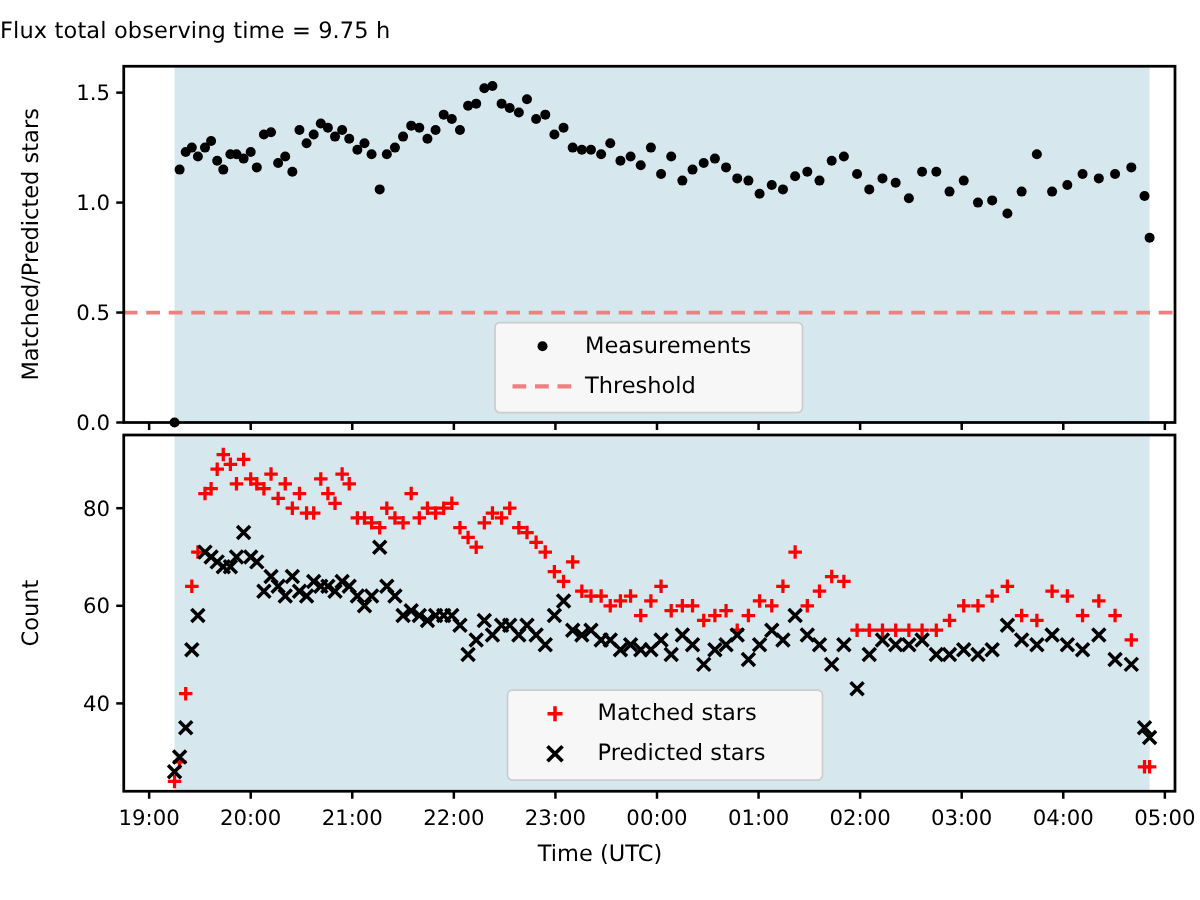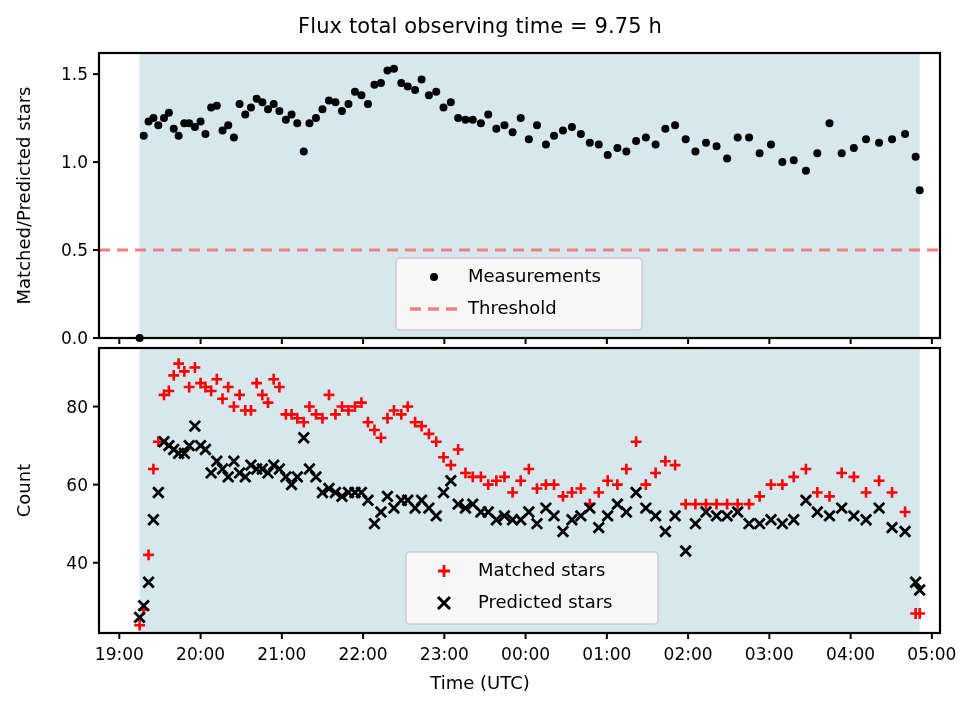--- a/index.html
+++ b/index.html
@@ -1,20 +1,20 @@
 <!DOCTYPE html>
 <html><head>
 <meta charset="utf-8">
 <style>
   html,body{margin:0;padding:0;background:#ffffff;}
   body{width:960px;height:720px;overflow:hidden;
        font-family:"DejaVu Sans","Liberation Sans",sans-serif;}
   #fig{position:relative;width:960px;height:720px;background:#ffffff;}
-  .title{position:absolute;left:0;top:14px;width:960px;text-align:center;
-         font-size:21px;color:#000;letter-spacing:0.1px;}
+  .title{position:absolute;left:0;top:14px;width:960px;
+         font-size:18px;color:#000;letter-spacing:0.1px;}
   svg{position:absolute;left:0;top:0;}
 </style>
 </head>
 <body>
 
 <div id="fig">
   <div class="title">Flux total observing time = 9.75 h</div>
   <svg id="plot" width="960" height="720">
       <g>
         <rect x="139.62801932367148" y="53" width="780.0579710144928" height="285" fill="#d6e8ee"></rect>

